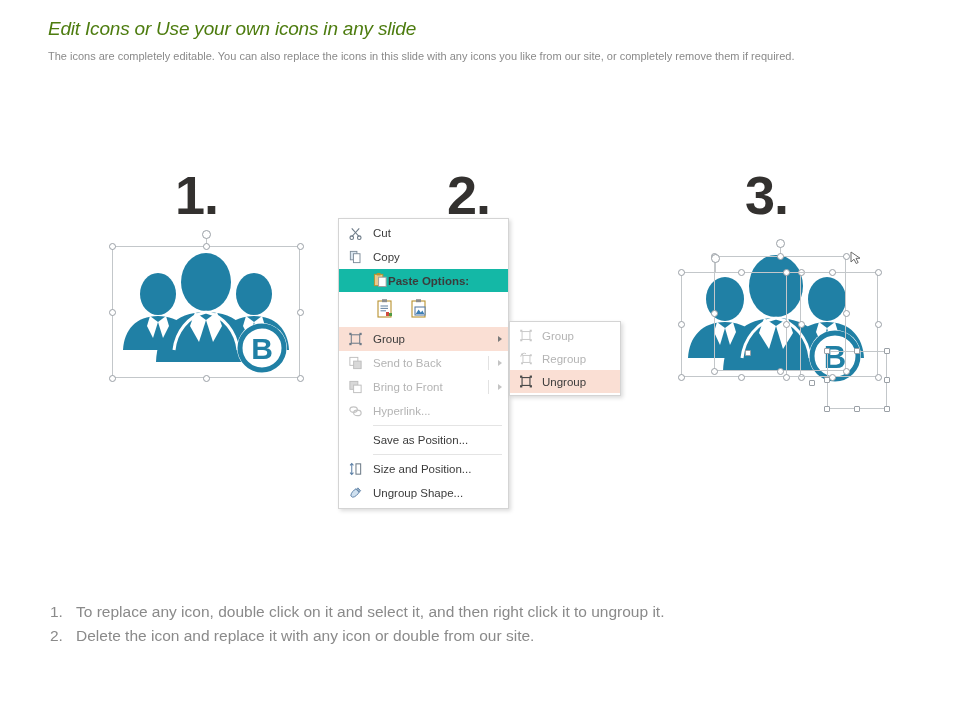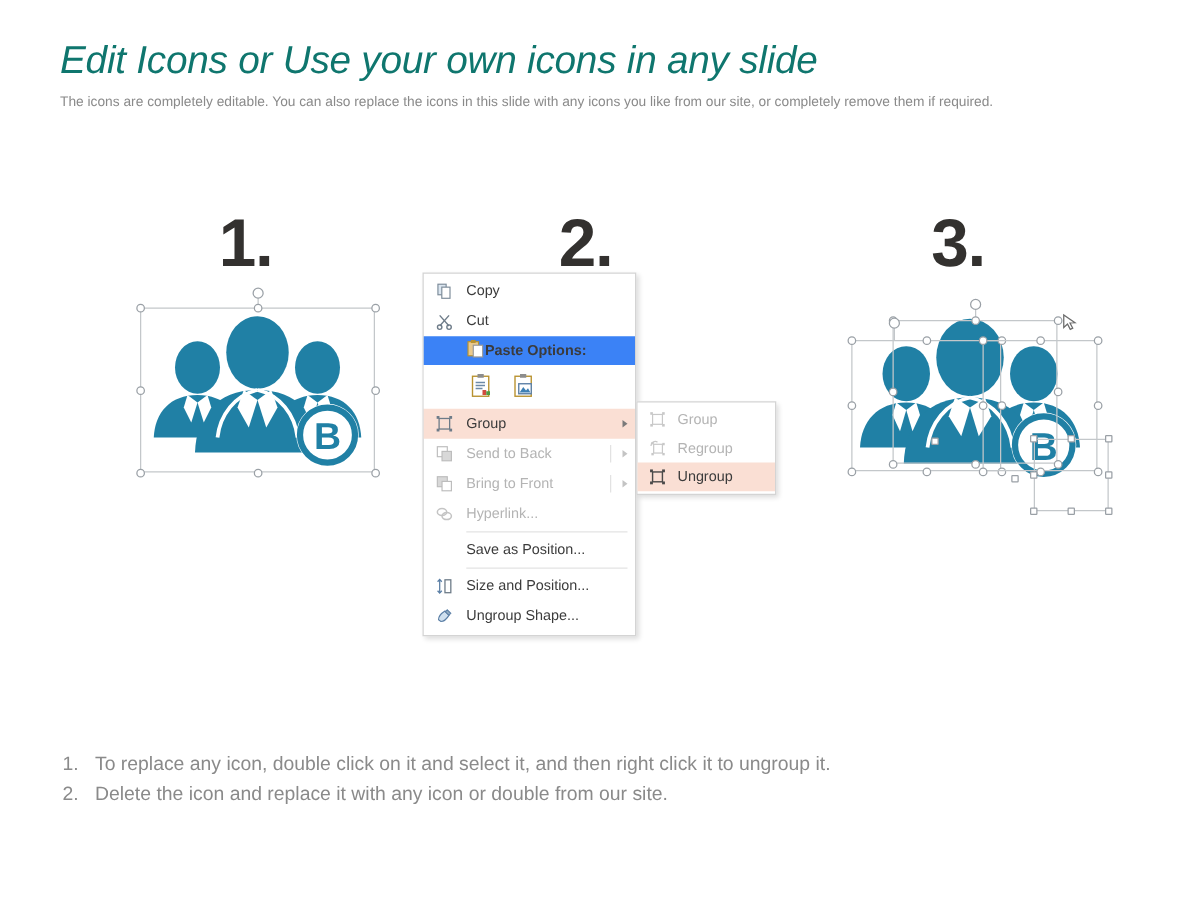--- a/index.html
+++ b/index.html
@@ -18,26 +18,26 @@
   }
   .slide {
     position: absolute;
     inset: 0;
     background: #ffffff;
   }
 
   
   .header { position: absolute; left: 48px; top: 18px; width: 880px; }
   .title {
-    font-size: 31px;
+    font-size: 19px;
     font-style: italic;
     font-weight: 400;
-    color: #0f766e;
+    color: #4d7c0f;
     letter-spacing: -0.2px;
-    margin: 12px 0 8px 0;
+    margin: 0 0 8px 0;
     white-space: nowrap;
   }
   .subtitle {
     font-size: 11px;
     color: #8a8a8a;
     line-height: 1.48;
     width: 830px;
     font-weight: 400;
   }
 
@@ -144,21 +144,21 @@
     position: absolute;
     right: 19px; top: 5px; bottom: 5px;
     width: 1px; background: #e2e2e2;
   }
   .mi-header {
     position: relative;
     height: 23px;
     display: flex; align-items: center;
     padding-left: 34px;
     font-weight: 700;
-    background: #3b82f6;
+    background: #14b8a6;
     color: #3b3b3b;
   }
   .paste-row {
     display: flex;
     gap: 9px;
     padding: 4px 0 6px 34px;
     background: #ffffff;
   }
   .paste-btn {
     width: 23px; height: 23px;
@@ -273,39 +273,39 @@
   <div class="handle" style="left:300px; top:312px;"></div>
   <div class="handle" style="left:112px; top:378px;"></div>
   <div class="handle" style="left:206px; top:378px;"></div>
   <div class="handle" style="left:300px; top:378px;"></div>
 
   <div class="ctxmenu">
 
     <div class="mi">
       <span class="micon">
         <svg width="15" height="15" viewBox="0 0 16 16">
-          <rect x="2.5" y="2" width="7" height="9" fill="#dbe6f0" stroke="#7d8c9a" stroke-width="1"></rect>
-          <rect x="5.8" y="4.5" width="7" height="9.5" fill="#ffffff" stroke="#7d8c9a" stroke-width="1"></rect>
-        </svg>
-      </span>
-      <span class="mlabel">Copy</span>
-    </div>
-
-    <div class="mi">
-      <span class="micon">
-        <svg width="15" height="15" viewBox="0 0 16 16">
           <g stroke="#6d7b88" stroke-width="1.2" fill="none">
             <line x1="4" y1="3" x2="12" y2="12"></line>
             <line x1="12" y1="3" x2="4" y2="12"></line>
             <circle cx="4" cy="13" r="1.9"></circle>
             <circle cx="12" cy="13" r="1.9"></circle>
           </g>
         </svg>
       </span>
       <span class="mlabel">Cut</span>
+    </div>
+
+    <div class="mi">
+      <span class="micon">
+        <svg width="15" height="15" viewBox="0 0 16 16">
+          <rect x="2.5" y="2" width="7" height="9" fill="#dbe6f0" stroke="#7d8c9a" stroke-width="1"></rect>
+          <rect x="5.8" y="4.5" width="7" height="9.5" fill="#ffffff" stroke="#7d8c9a" stroke-width="1"></rect>
+        </svg>
+      </span>
+      <span class="mlabel">Copy</span>
     </div>
 
     <div class="mi-header">
       <span class="micon">
         <svg width="15" height="16" viewBox="0 0 16 17">
           <rect x="1.5" y="2.5" width="9" height="12" fill="#e9c98d" stroke="#b8922f" stroke-width="1"></rect>
           <rect x="4" y="1" width="4" height="2.6" fill="#b8922f"></rect>
           <rect x="6" y="5.5" width="8" height="10" fill="#ffffff" stroke="#9a9a9a" stroke-width="1"></rect>
         </svg>
       </span>

